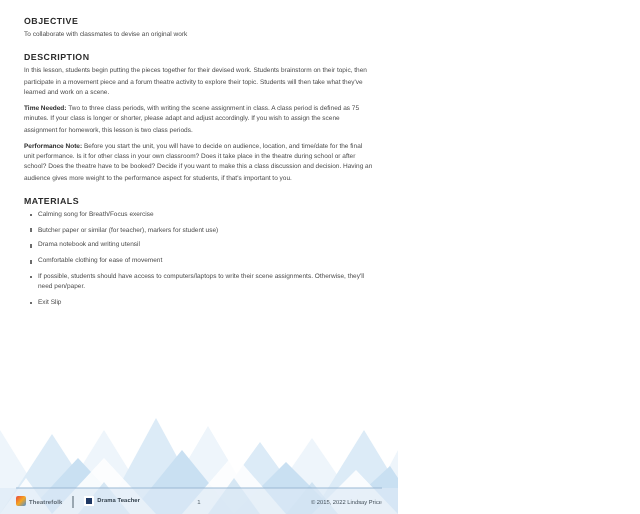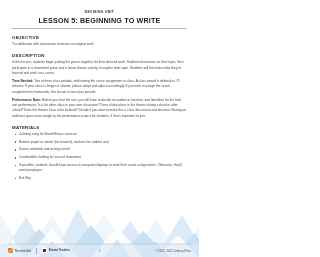--- a/index.html
+++ b/index.html
@@ -184,25 +184,20 @@
     z-index: 2;
   }
 </style>
 </head>
 <body>
 
 <div class="page">
 
   <div class="content">
 
-    <div>
-      <div class="eyebrow">DEVISING UNIT</div>
-      <div class="doc-title">LESSON 5: BEGINNING TO WRITE</div>
-      <hr class="title-rule">
-    </div>
 
     <div class="sec-objective">
       <div class="section-head">OBJECTIVE</div>
       <p class="body-text">To collaborate with classmates to devise an original work</p>
     </div>
 
     <div class="sec-description">
       <div class="section-head">DESCRIPTION</div>
       <p class="body-text">In this lesson, students begin putting the pieces together for their devised work. Students brainstorm on their topic, then participate in a movement piece and a forum theatre activity to explore their topic. Students will then take what they've learned and work on a scene.</p>
       <p class="body-text">

